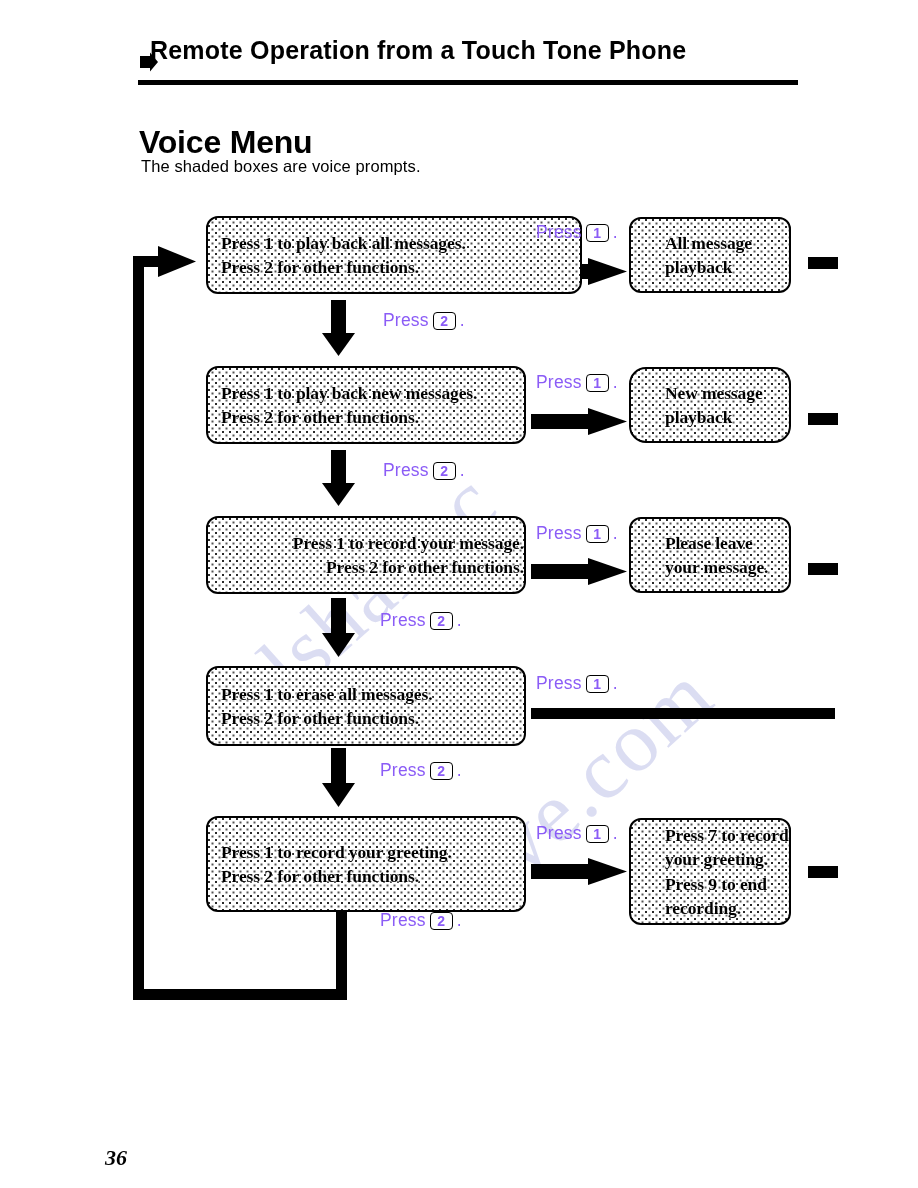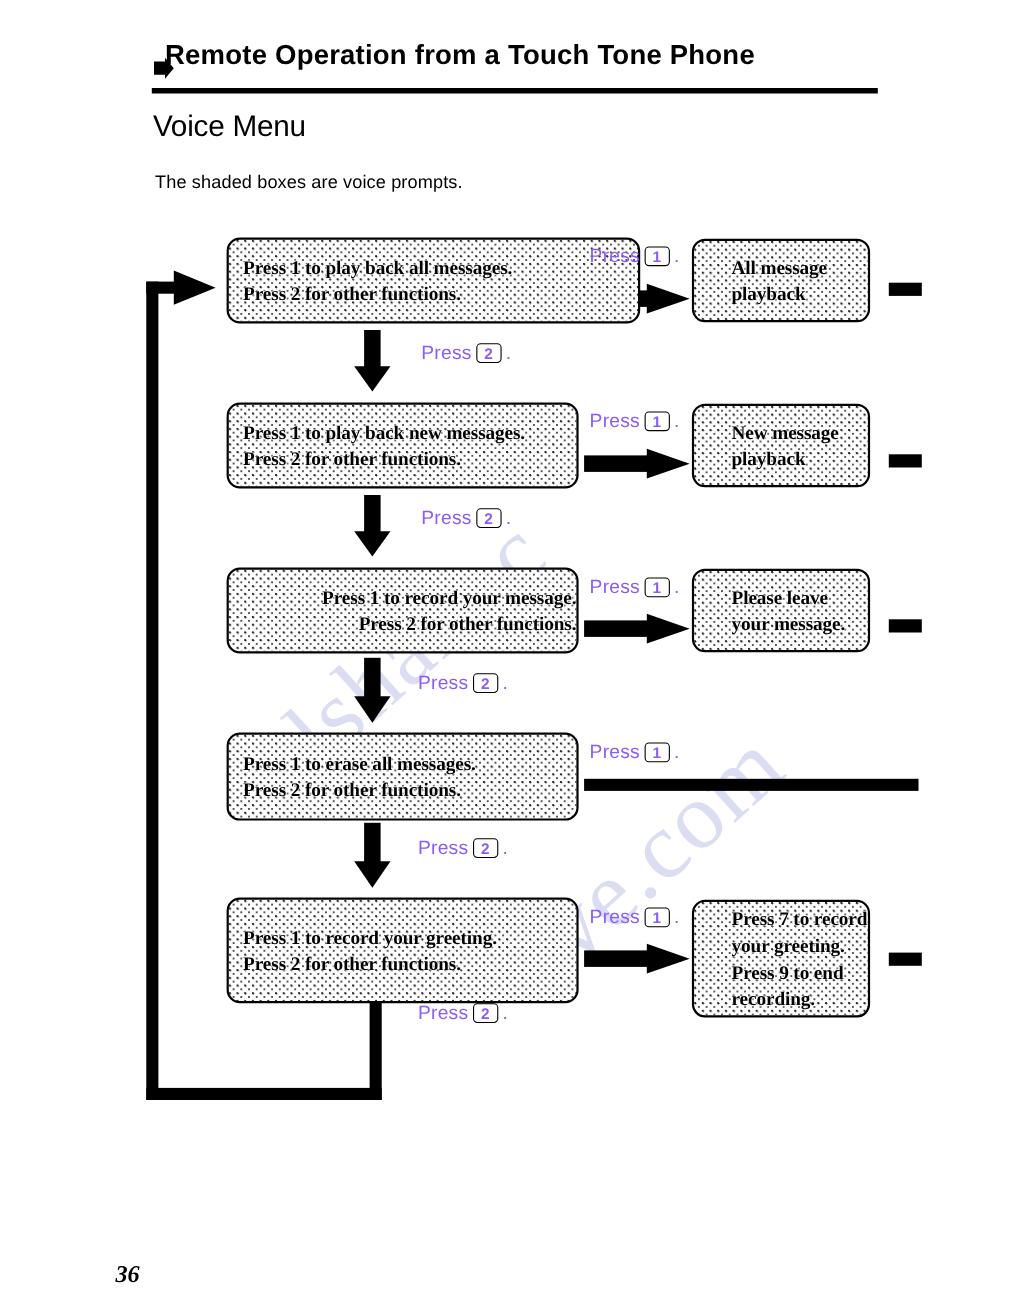--- a/index.html
+++ b/index.html
@@ -70,23 +70,23 @@
     left: 138px;
     top: 80px;
     width: 660px;
     height: 5px;
     background: #000;
     z-index: 3;
   }
   #section-title {
     position: absolute;
     left: 139px;
-    top: 100px;
-    font-size: 27px;
-    font-weight: normal;
+    top: 124px;
+    font-size: 32px;
+    font-weight: bold;
     letter-spacing: -.2px;
     z-index: 3;
   }
   #section-note {
     position: absolute;
     left: 141px;
     top: 157px;
     font-size: 16.5px;
     letter-spacing: .1px;
     z-index: 3;
@@ -272,21 +272,21 @@
   <div class="node" style="left:206px; top:816px; width:320px; height:96px;">
     <div class="line">Press 1 to record your greeting.</div>
     <div class="line">Press 2 for other functions.</div>
   </div>
 
   <div class="node narrow" style="left:629px; top:217px; width:162px; height:76px;">
     <div class="line">All message</div>
     <div class="line">playback</div>
   </div>
 
-  <div class="node narrow" style="left:629px; top:367px; width:162px; height:76px;">
+  <div class="node narrow" style="left:629px; top:367px; width:162px; height:76px;border-radius:17px;">
     <div class="line">New message</div>
     <div class="line">playback</div>
   </div>
 
   <div class="node narrow" style="left:629px; top:517px; width:162px; height:76px;">
     <div class="line">Please leave</div>
     <div class="line">your message.</div>
   </div>
 
   <div class="node narrow" style="left:629px; top:818px; width:162px; height:107px;">

